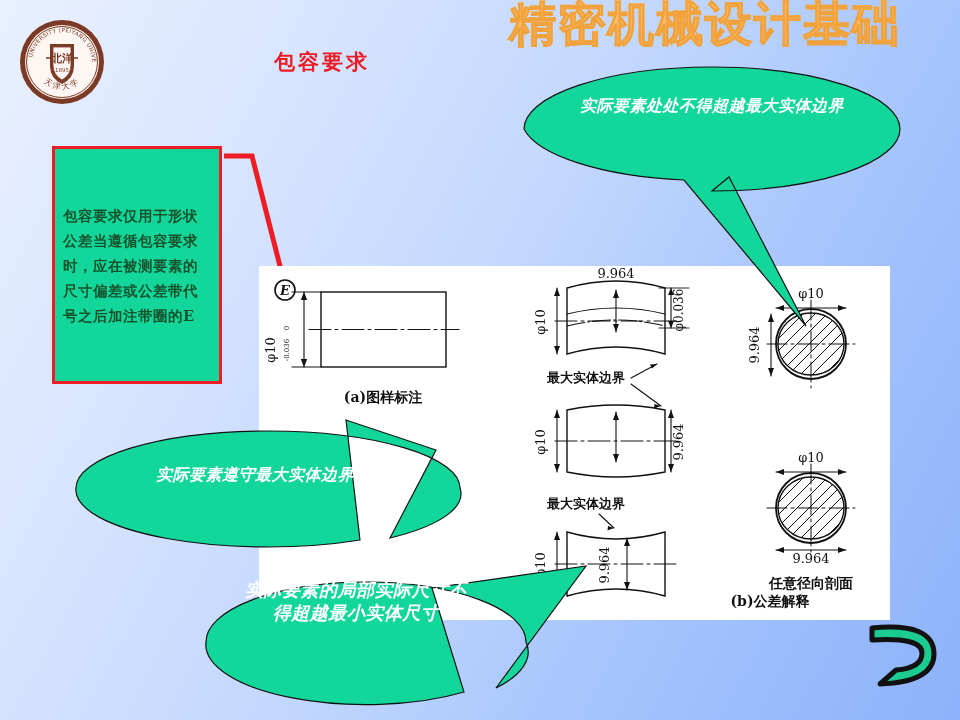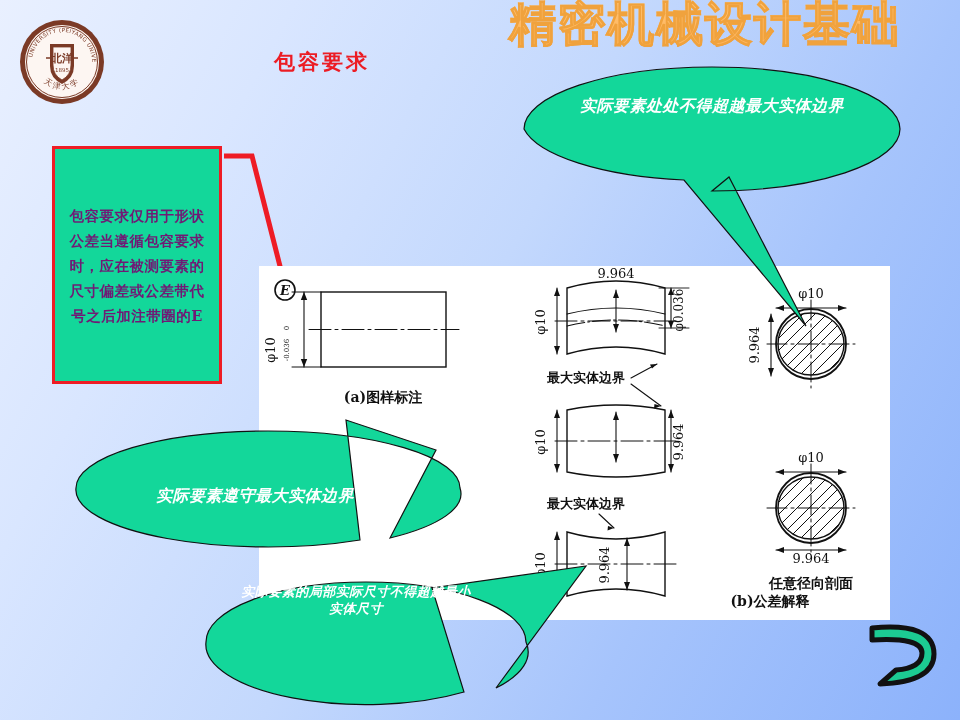--- a/index.html
+++ b/index.html
@@ -40,22 +40,22 @@
   #red-connector{position:absolute;left:200px;top:140px;width:120px;height:160px;}
 
   
   #red-box{
     position:absolute;left:52px;top:146px;width:170px;height:238px;
     background:#13d79a;border:3px solid #ee1c25;box-sizing:border-box;
     display:flex;align-items:center;justify-content:center;
   }
   #red-box .txt{
     font-family:"DejaVu Serif","Liberation Serif",serif;
-    font-size:14.5px;font-weight:bold;color:#701a75;
-    line-height:25px;text-align:center;width:148px;letter-spacing:.5px;
+    font-size:14.5px;font-weight:bold;color:#14532d;
+    line-height:25px;text-align:left;width:148px;letter-spacing:.5px;
   }
 
   
   #figure-box{
     position:absolute;left:259px;top:266px;width:631px;height:354px;
     background:#ffffff;
   }
   #figure-box svg{display:block;}
 
   
@@ -65,24 +65,24 @@
     position:absolute;font-family:"DejaVu Serif","Liberation Serif",serif;
     font-weight:bold;color:#ffffff;text-align:center;line-height:1.28;
     letter-spacing:.5px;
     font-style:italic;
   }
 
   #callout-top{left:516px;top:64px;width:392px;height:290px;}
   #callout-top .label{left:56px;top:32px;width:280px;font-size:16px;}
 
   #callout-mid{left:60px;top:400px;width:480px;height:180px;}
-  #callout-mid .label{left:30px;top:65px;width:330px;font-size:16px;margin-top:21px;}
+  #callout-mid .label{left:30px;top:65px;width:330px;font-size:16px;}
 
   #callout-bot{left:196px;top:560px;width:400px;height:160px;}
-  #callout-bot .label{left:40px;top:24px;width:240px;font-size:13px;text-align:center;}
+  #callout-bot .label{left:40px;top:18px;width:240px;font-size:18px;text-align:center;}
 
   
   #watermark{
     position:absolute;left:760px;top:655px;width:196px;height:34px;
     font-family:"DejaVu Sans","Liberation Sans",sans-serif;
     font-size:23px;font-weight:bold;color:#1b1b1b;white-space:nowrap;
     letter-spacing:1px;
   }
   #watermark-swoosh{position:absolute;left:862px;top:622px;width:84px;height:72px;}
 </style>

